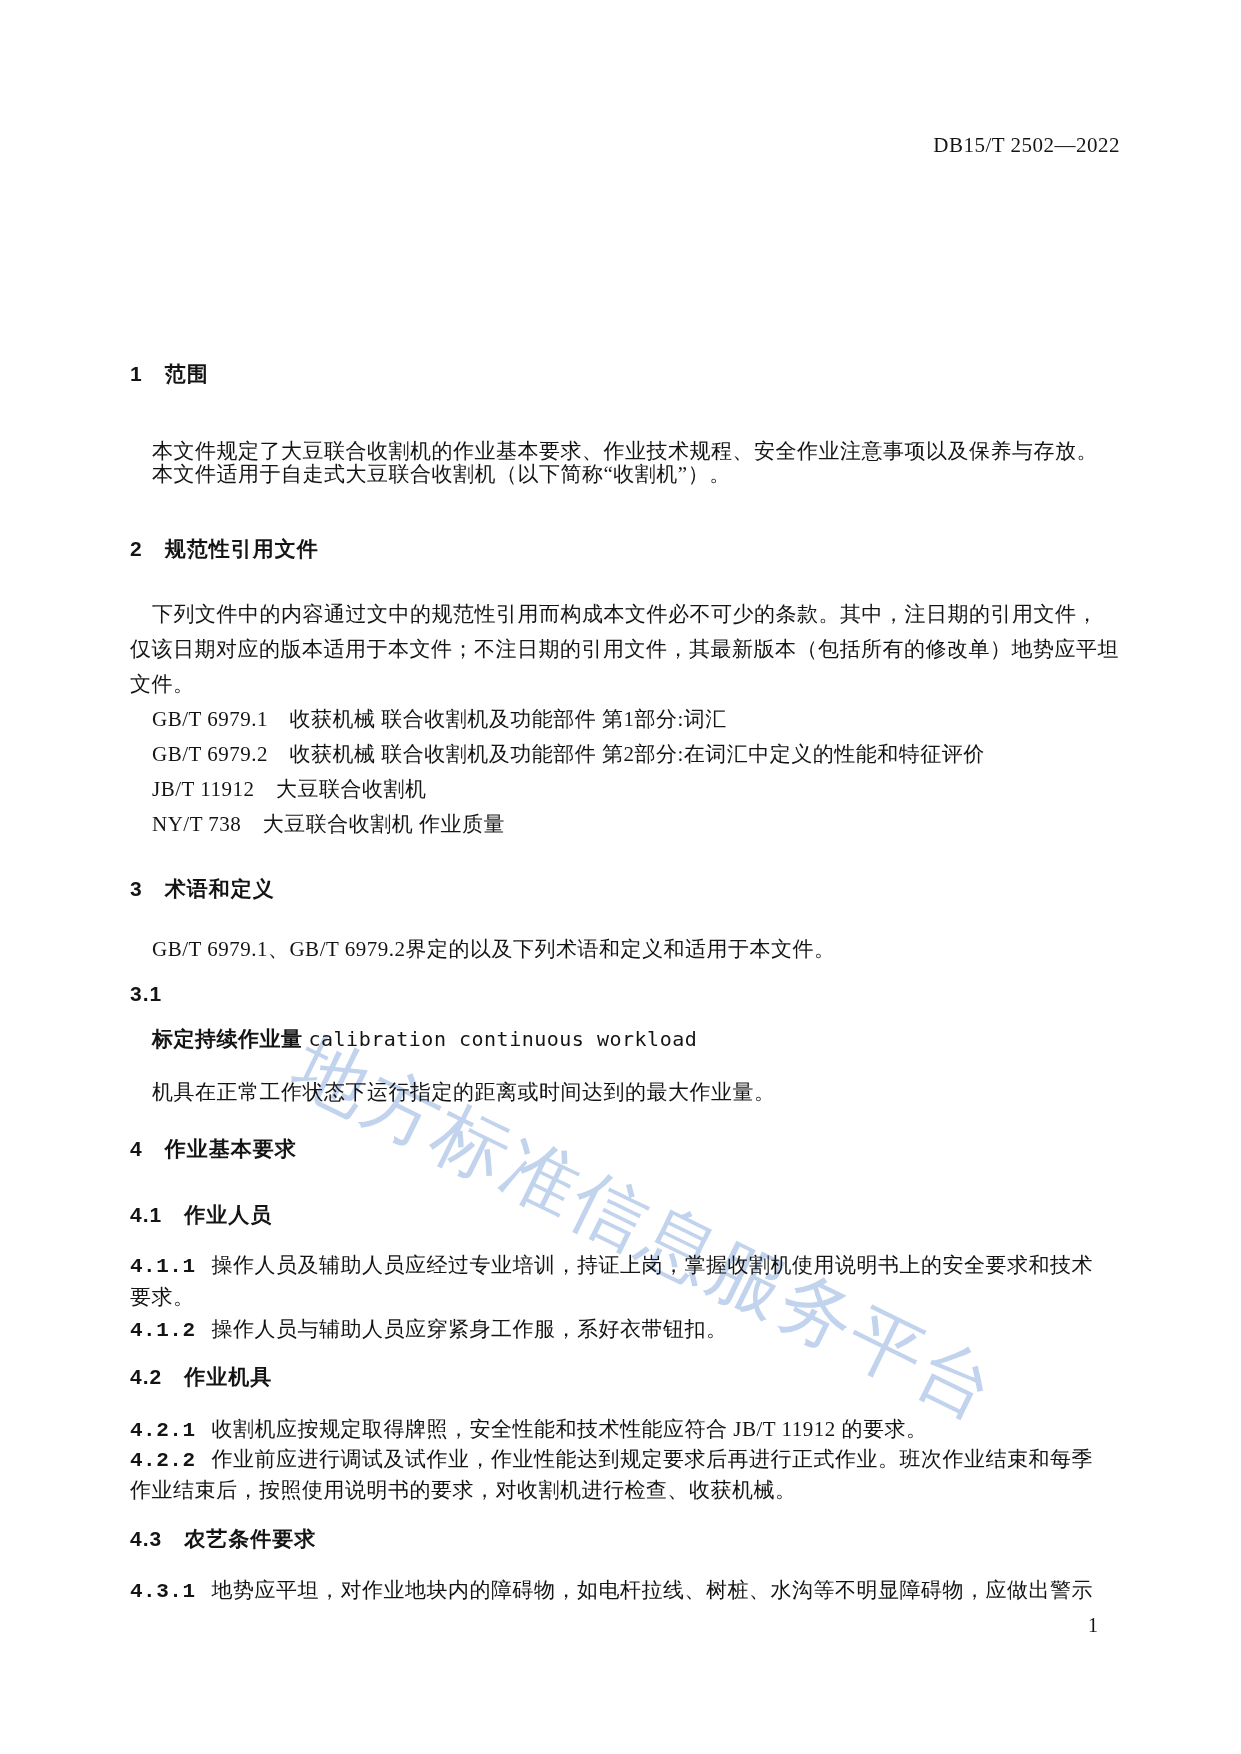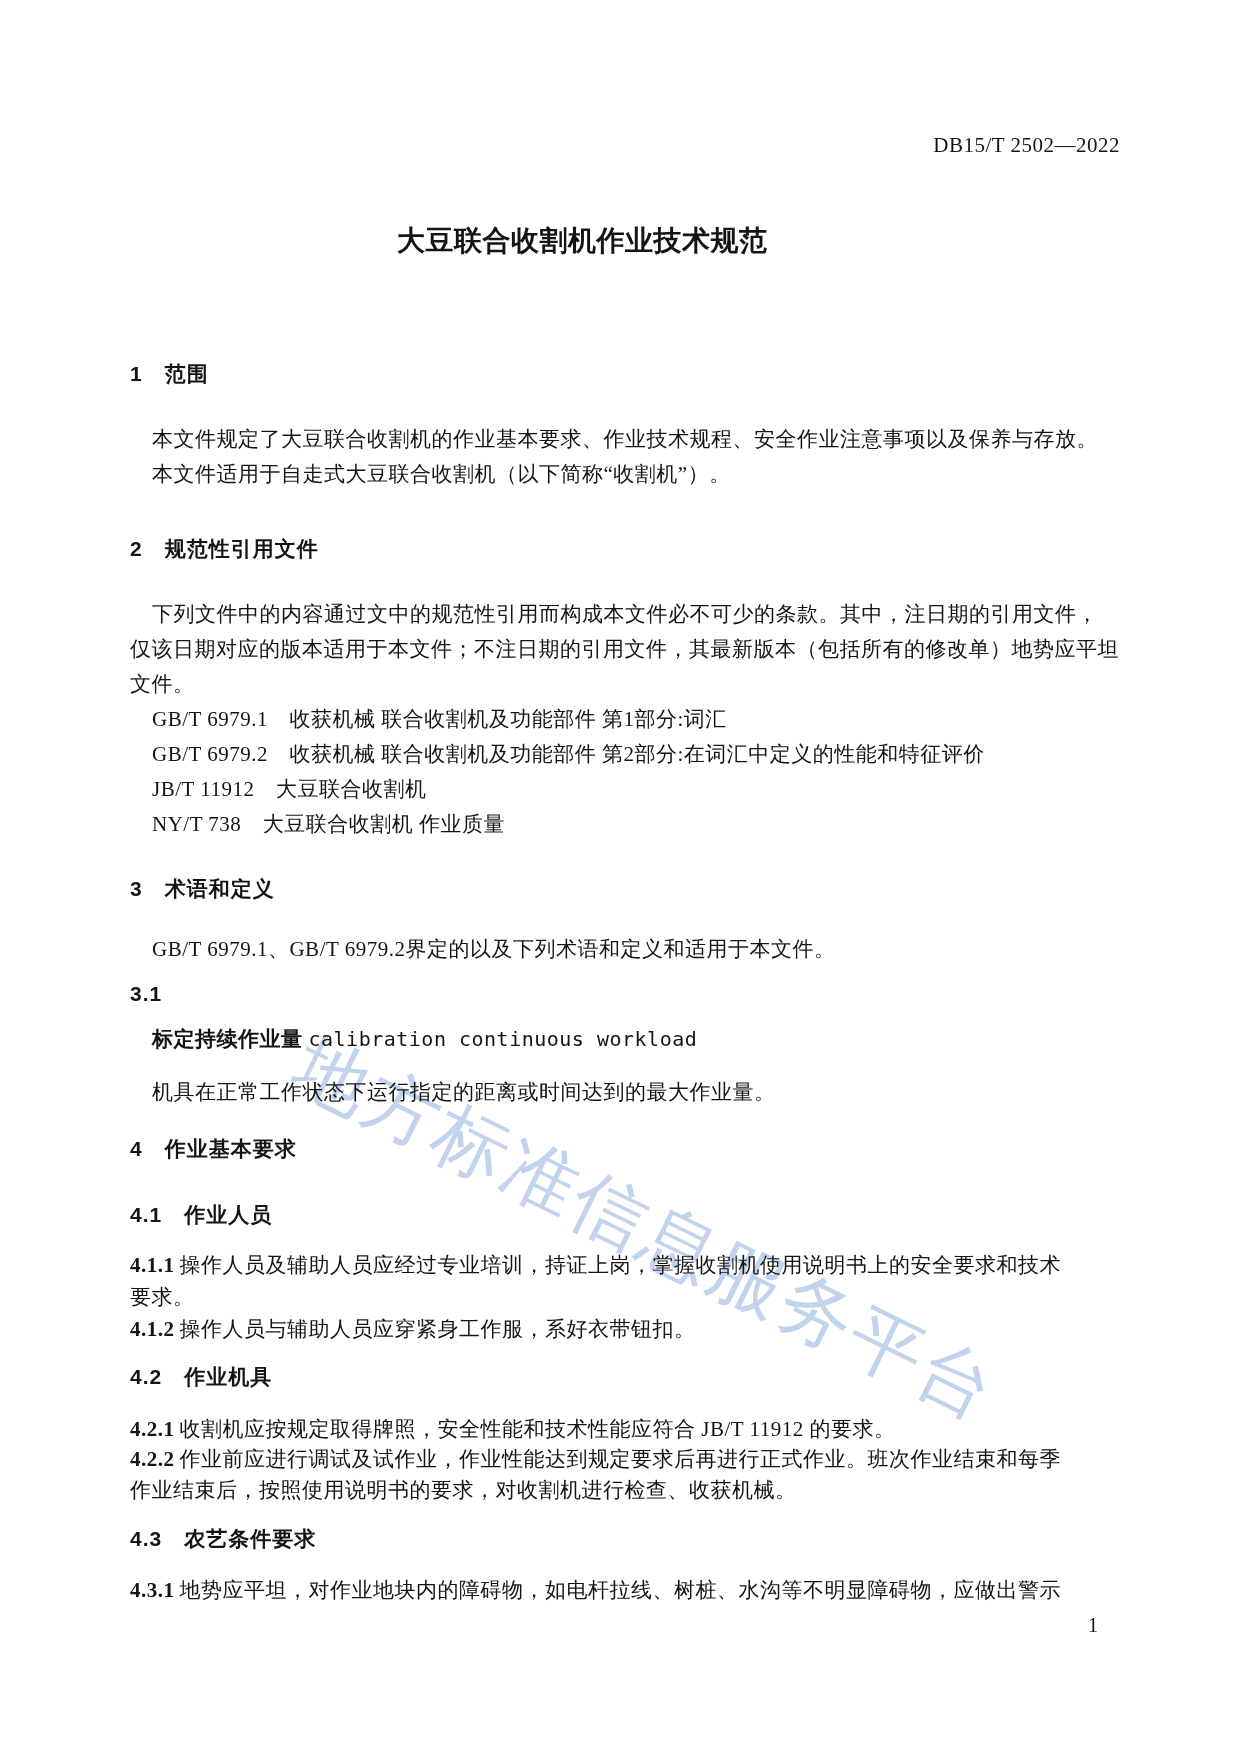--- a/index.html
+++ b/index.html
@@ -21,24 +21,24 @@
     letter-spacing: 0.5px;
   }
   .at-margin { left: 130px; }
   .indented  { left: 152px; }
   .heading {
     font-family: "Liberation Sans", sans-serif;
     font-weight: bold;
     letter-spacing: 1px;
   }
   .clause-num {
-    font-family: Liberation Serif, serif;
+    font-family: Liberation Mono, monospace;
     font-weight: bold;
     display: inline-block;
-    margin-right: 5px;
+    margin-right: 16px;
   }
   .std-number {
     top: 132px;
     right: 121px;
     font-family: Liberation Serif, serif;
     font-size: 21px;
     letter-spacing: 0.5px;
   }
   .doc-title {
     top: 228px;
@@ -78,25 +78,24 @@
 </style>
 </head>
 <body>
 
 <div class="page">
 
   <div class="watermark" style="color: rgb(143, 176, 224);">地方标准信息服务平台</div>
 
   <div class="line std-number">DB15/T 2502—2022</div>
 
-  <div class="line doc-title">大豆联合收割机作业技术规范</div>
 
   <section>
     <div class="line heading at-margin" style="top:361px">1　范围</div>
-    <div class="line indented" style="top:426px">本文件规定了大豆联合收割机的作业基本要求、作业技术规程、安全作业注意事项以及保养与存放。</div>
+    <div class="line indented" style="top:438px">本文件规定了大豆联合收割机的作业基本要求、作业技术规程、安全作业注意事项以及保养与存放。</div>
     <div class="line indented" style="top:461px">本文件适用于自走式大豆联合收割机（以下简称“收割机”）。</div>
   </section>
 
   <section>
     <div class="line heading at-margin" style="top:536px">2　规范性引用文件</div>
     <div class="line indented" style="top:601px">下列文件中的内容通过文中的规范性引用而构成本文件必不可少的条款。其中，注日期的引用文件，</div>
     <div class="line at-margin" style="top:636px">仅该日期对应的版本适用于本文件；不注日期的引用文件，其最新版本（包括所有的修改单）地势应平坦</div>
     <div class="line at-margin" style="top:671px">文件。</div>
     <div class="line indented" style="top:706px">GB/T 6979.1　收获机械 联合收割机及功能部件 第1部分:词汇</div>
     <div class="line indented" style="top:741px">GB/T 6979.2　收获机械 联合收割机及功能部件 第2部分:在词汇中定义的性能和特征评价</div>

